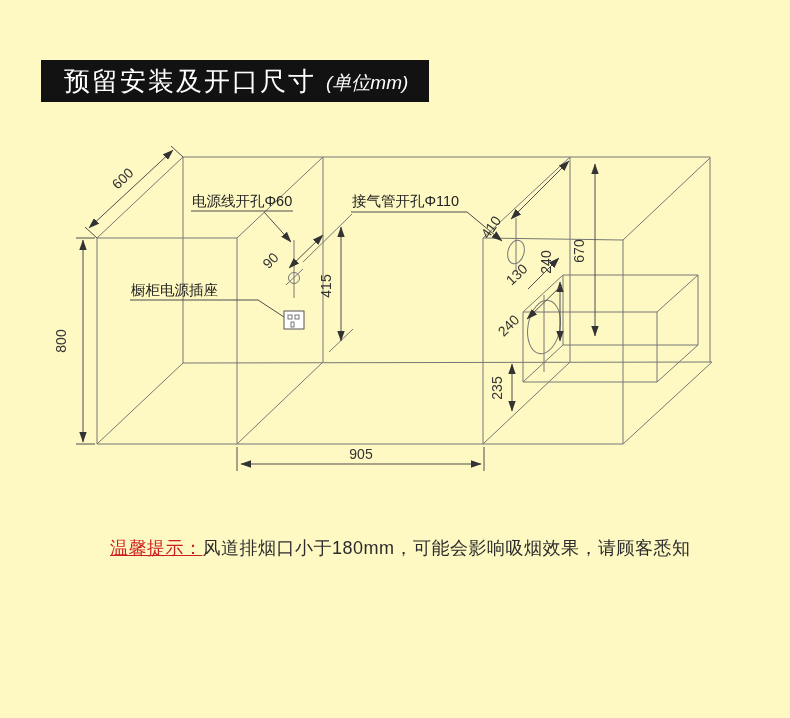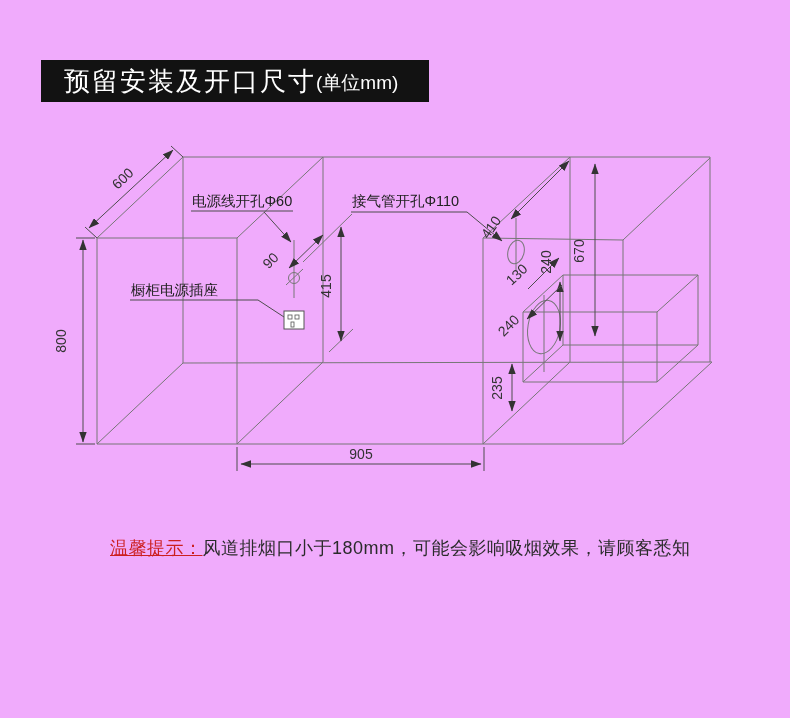--- a/index.html
+++ b/index.html
@@ -1,22 +1,22 @@
 <!DOCTYPE html>
 <html style="--header_bg: #121212; --header_fg: #ffffff; --line: #777777; --notice_label: #cc2020; --notice_text: #2b2b2b;"><head>
 <meta charset="utf-8">
 <style>
   html,body{margin:0;padding:0;background:#fff;}
-  .stage{position:relative;width:790px;height:718px;background:#f0abfc;overflow:hidden;
+  .stage{position:relative;width:790px;height:718px;background:#fef9c3;overflow:hidden;
          font-family:"Liberation Sans","DejaVu Sans",sans-serif;}
   .title-bar{position:absolute;left:41px;top:60px;width:388px;height:42px;
              background:var(--header_bg,#121212);display:flex;align-items:center;
              padding-left:23px;box-sizing:border-box;}
   .title-main{color:var(--header_fg,#fff);font-size:26px;letter-spacing:2px;font-weight:500;}
-  .title-unit{color:var(--header_fg,#fff);font-size:19px;margin-left:0;margin-top:3px;letter-spacing:0;}
+  .title-unit{color:var(--header_fg,#fff);font-size:19px;margin-left:10px;margin-top:3px;letter-spacing:0;font-style:italic;}
   .diagram-svg{position:absolute;left:0;top:0;}
   .struct{stroke:var(--line,#777);stroke-width:1;fill:none;}
   .dimline{stroke:#4d4d4d;stroke-width:1;fill:none;}
   .leader{stroke:#4d4d4d;stroke-width:1;fill:none;}
   .dim-text{font-size:14px;fill:#333;}
   .lbl-text{font-size:14.5px;fill:#222;}
   .notice{position:absolute;left:110px;top:536px;font-size:18px;letter-spacing:0.5px;}
   .notice-label{color:var(--notice_label,#cc2020);text-decoration:underline;}
   .notice-text{color:var(--notice_text,#2b2b2b);}
 </style>

